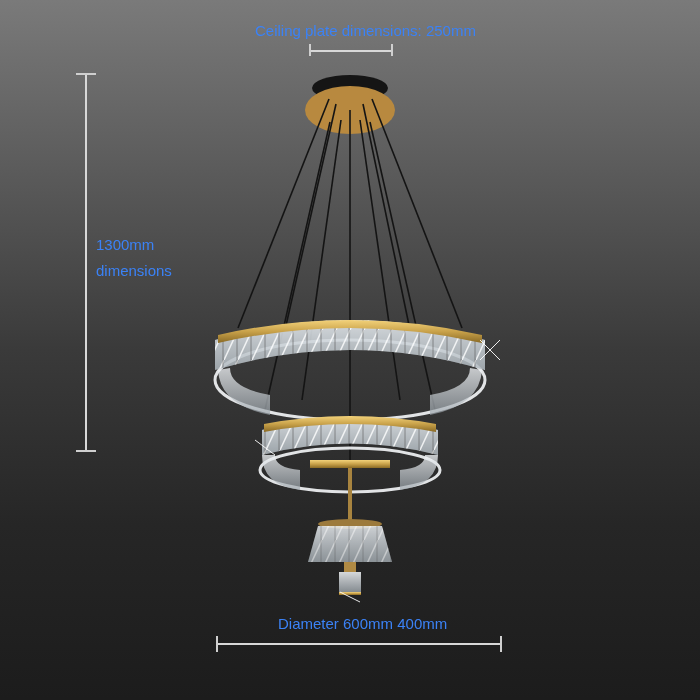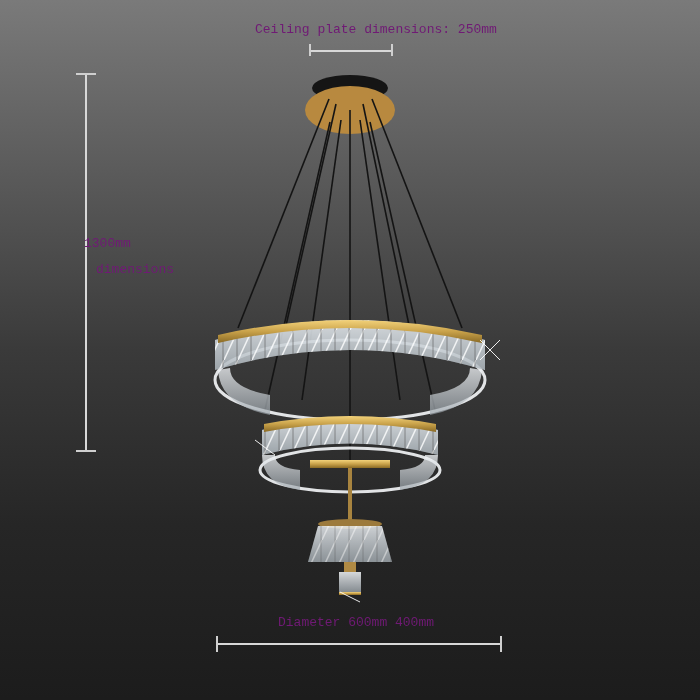--- a/index.html
+++ b/index.html
@@ -2,39 +2,39 @@
 <html><head>
 <meta charset="utf-8">
 <style>
   html, body { margin:0; padding:0; }
   body {
     width:700px; height:700px; overflow:hidden; position:relative;
     background: linear-gradient(180deg, #7a7a7a 0%, #5a5a5a 25%, #3a3a3a 50%, #262626 75%, #1c1c1c 100%);
     font-family: "Liberation Sans", sans-serif;
     color:#f0f0f0;
   }
-  .label { position:absolute; font-size:13px; color:#701a75; white-space:nowrap;font-family:Liberation Mono, monospace; }
+  .label { position:absolute; font-size:15px; color:#3b82f6; white-space:nowrap; }
   .hline { position:absolute; height:2px; background:#d8d8d8; }
   .vline { position:absolute; width:2px; background:#d8d8d8; }
   .tick-v { position:absolute; width:2px; background:#cfcfcf; }
   .tick-h { position:absolute; height:2px; background:#cfcfcf; }
   svg.product { position:absolute; left:0; top:0; }
 </style>
 </head>
 <body>
 
 <div class="label" style="left:255px; top:22px;">Ceiling plate dimensions: 250mm</div>
 <div class="hline" style="left:310px; top:50px; width:82px; height:2px;"></div>
 <div class="tick-v" style="left:309px; top:44px; height:12px;"></div>
 <div class="tick-v" style="left:391px; top:44px; height:12px;"></div>
 
 <div class="vline" style="left:85px; top:74px; height:376px;"></div>
 <div class="tick-h" style="left:76px; top:73px; width:20px;"></div>
 <div class="tick-h" style="left:76px; top:450px; width:20px;"></div>
-<div class="label" style="left:84px; top:236px;">1300mm</div>
+<div class="label" style="left:96px; top:236px;">1300mm</div>
 <div class="label" style="left:96px; top:262px;">dimensions</div>
 
 <svg class="product" width="700" height="700" viewBox="0 0 700 700">
   <defs>
     <linearGradient id="gold" x1="0" x2="0" y1="0" y2="1">
       <stop offset="0" stop-color="#f3d27a"></stop>
       <stop offset="0.5" stop-color="#c9a24a"></stop>
       <stop offset="1" stop-color="#8a6a25"></stop>
     </linearGradient>
     <linearGradient id="crys" x1="0" x2="0" y1="0" y2="1">

